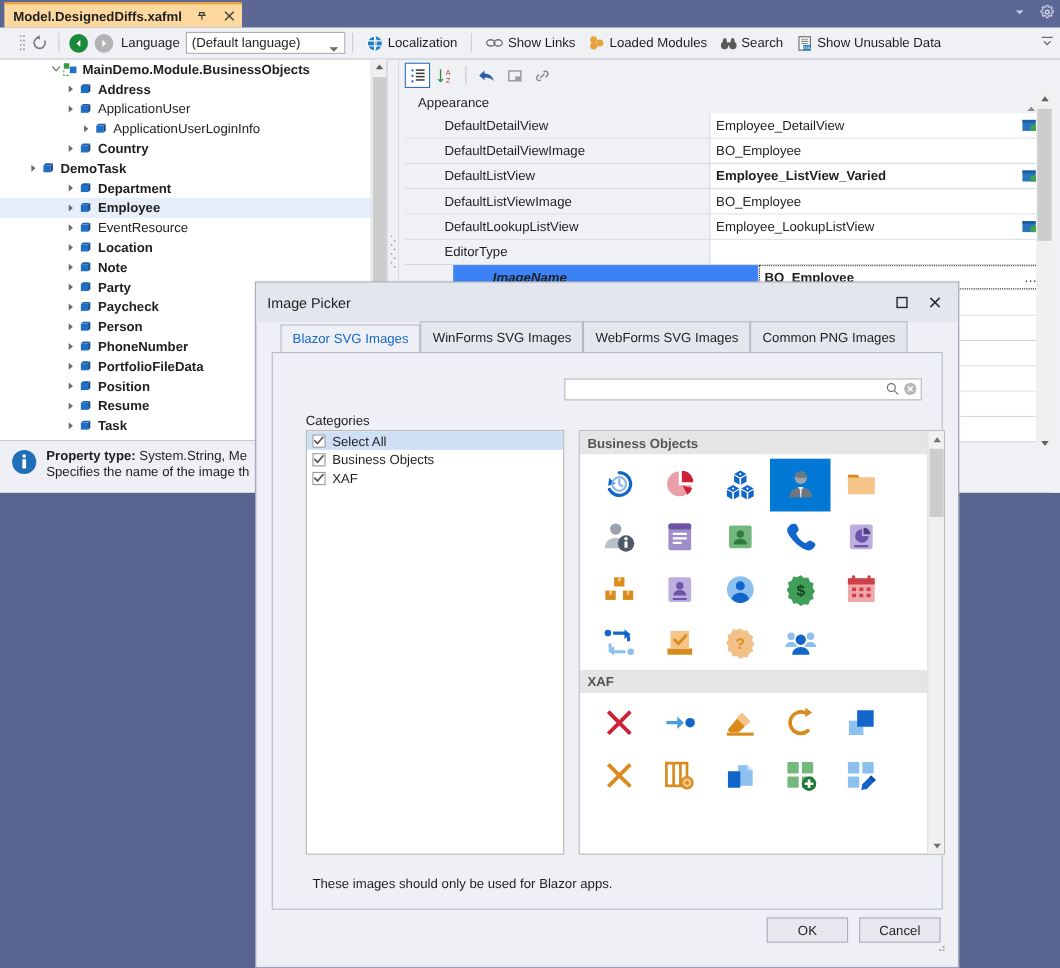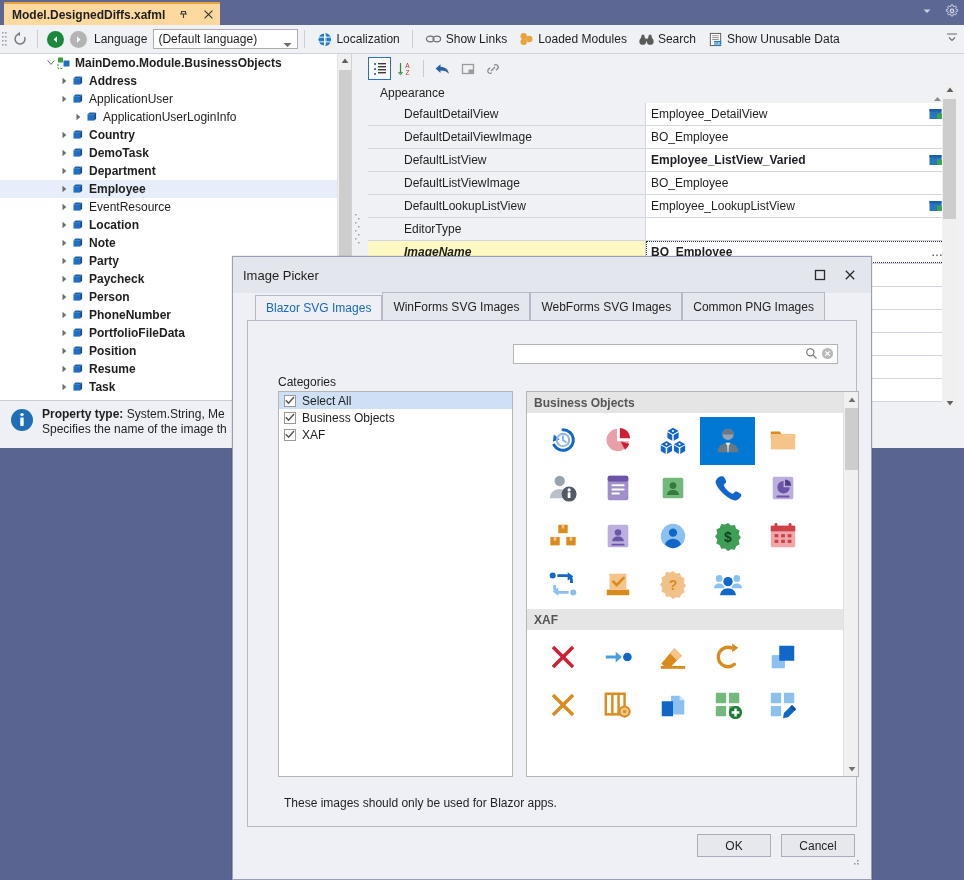--- a/index.html
+++ b/index.html
@@ -33,21 +33,21 @@
   .pin-ico svg, .close-ico svg { display:block; }
   .tabstrip-right {
     position:absolute; right:4px; top:3px; display:flex; align-items:center; gap:9px;
   }
   .tsr-btn { width:16px; height:16px; display:flex; align-items:center; justify-content:center; color:#d8dced; }
 
   
   .editor-toolbar {
     position:absolute; left:0; top:25px; width:964px; height:29px;
     background:#eff1f5; border-bottom:1px solid #cfd2db;
-    display:flex; align-items:center; padding-left:0; gap:0px;
+    display:flex; align-items:center; padding-left:16px; gap:0px;
   }
   .grip { width:9px; height:18px; display:flex; align-items:center; justify-content:center; }
   .tb-sep { width:1px; height:18px; background:#cbcdd6; margin:0 6px; }
   .tbtn { height:22px; min-width:22px; display:flex; align-items:center; justify-content:center; gap:4px; padding:0 3px; }
   .tbtn.lbl { padding:0 6px; }
   .nav-circle { width:17px; height:17px; border-radius:50%; display:flex; align-items:center; justify-content:center; }
   .nav-green { background:#1a8a3a; }
   .nav-grey  { background:#b3b3b3; }
   .lang-label { font-size:12px; color:#1e1e1e; margin:0 6px 0 4px; }
   .lang-combo {
@@ -107,21 +107,21 @@
   .prow { height:23px; display:flex; align-items:stretch; border-bottom:1px solid #d3d6de; }
   .prow .pname {
     width:278px; background:#eff1f5; display:flex; align-items:center; padding-left:36px;
     font-size:12px; color:#1e1e1e; border-right:1px solid #d3d6de;
   }
   .prow .pval {
     flex:1; background:#ffffff; display:flex; align-items:center; padding-left:5px;
     font-size:12px; color:#1e1e1e; position:relative;
   }
   .prow .pval .val-b { font-weight:bold; }
-  .prow.sel .pname { background:#fef9c3; }
+  .prow.sel .pname { background:#3b82f6;margin-left:44px; }
   .prow.sel .pname span { font-weight:bold; font-style:italic; text-decoration:underline; }
   .prow.sel .pval { outline:1px dotted #333; outline-offset:-1px; }
   .pval-btn { position:absolute; right:4px; top:3px; width:16px; height:16px; display:flex; align-items:center; justify-content:center;}
   .pval-ellipsis { position:absolute; right:4px; top:4px; font-size:12px; letter-spacing:1px; color:#333; }
   .prop-scroll { position:absolute; right:7px; top:29px; width:15px; bottom:38px; background:#f0f0f0; }
   .ps-thumb { position:absolute; left:1px; top:16px; width:13px; height:120px; background:#cdcdcd; }
   .prop-rightbar { position:absolute; right:0; top:29px; width:7px; bottom:0; background:#eff1f5;}
 
   
   .dialog {
@@ -395,21 +395,21 @@
           </span>
           <span class="node-ico">
             <svg width="12" height="12" viewBox="0 0 12 12">
               <path d="M1.5 3.2l2-1.7h6.2l-1.6 1.7z" fill="#1f5fa8"></path>
               <rect x="1.5" y="3.2" width="6.6" height="6.4" fill="#1f6fc4"></rect>
               <path d="M8.1 3.2l2-1.7v6.4l-2 1.7z" fill="#164a86"></path>
             </svg>
           </span>
           <span class="node-label b">Country</span>
         </div>
-        <div class="tree-row" style="padding-left:58px">
+        <div class="tree-row" style="padding-left:24px">
           <span class="expander">
             <svg width="7" height="8" viewBox="0 0 7 8">
               <path d="M1.5 0.8L5.3 4 1.5 7.2z" fill="#6b6b6b"></path>
             </svg>
           </span>
           <span class="node-ico">
             <svg width="12" height="12" viewBox="0 0 12 12">
               <path d="M1.5 3.2l2-1.7h6.2l-1.6 1.7z" fill="#1f5fa8"></path>
               <rect x="1.5" y="3.2" width="6.6" height="6.4" fill="#1f6fc4"></rect>
               <path d="M8.1 3.2l2-1.7v6.4l-2 1.7z" fill="#164a86"></path>

